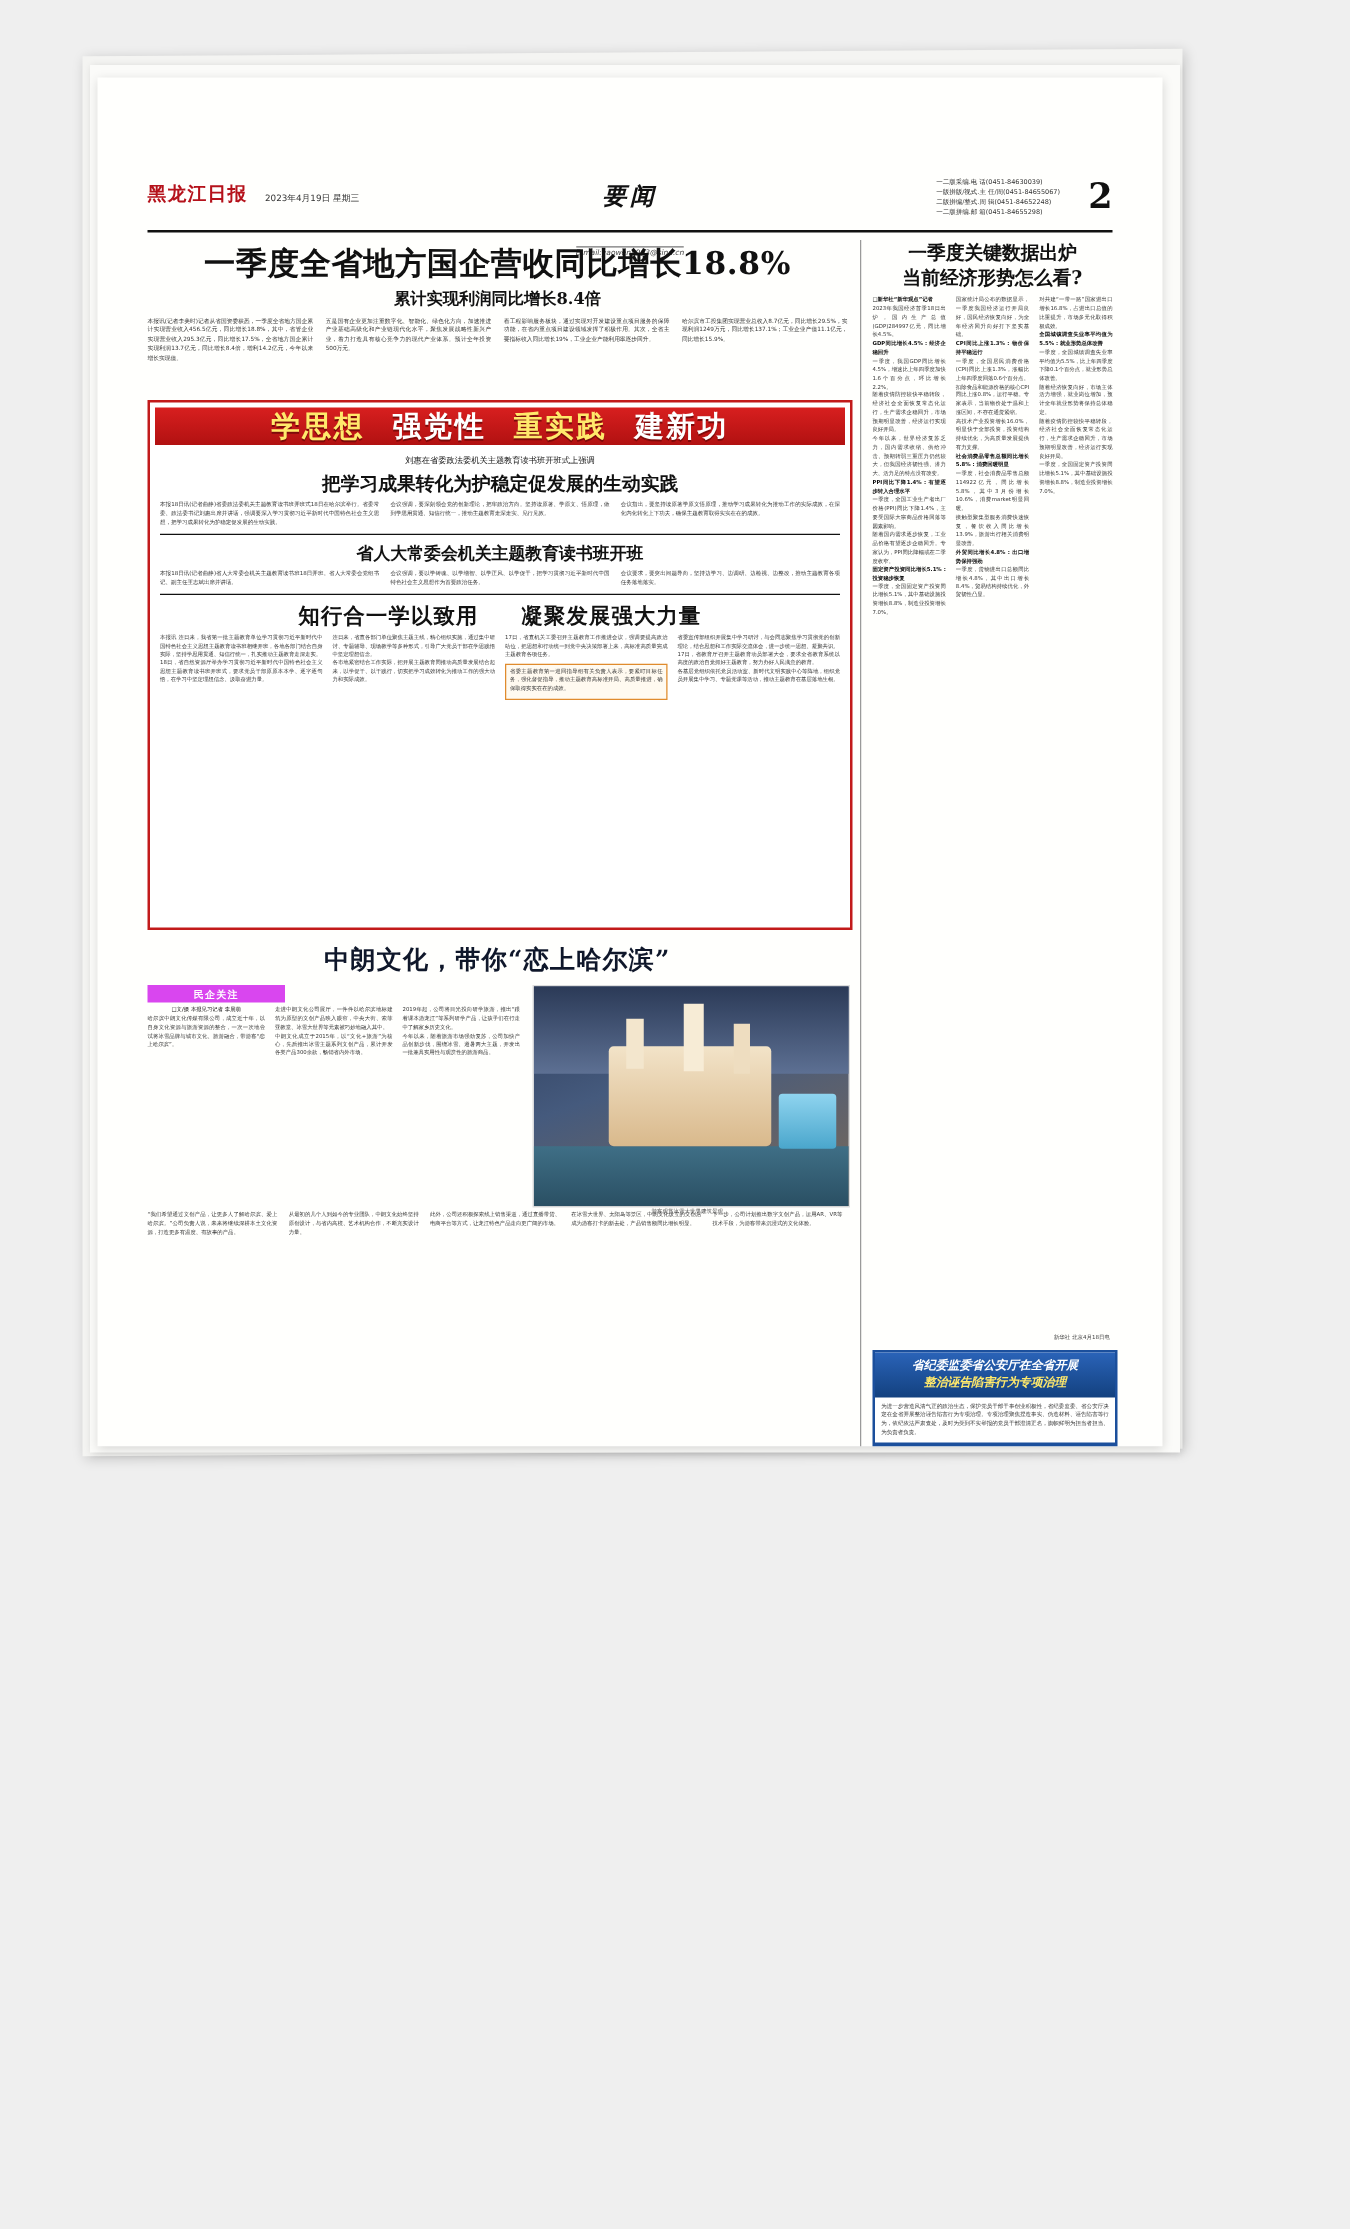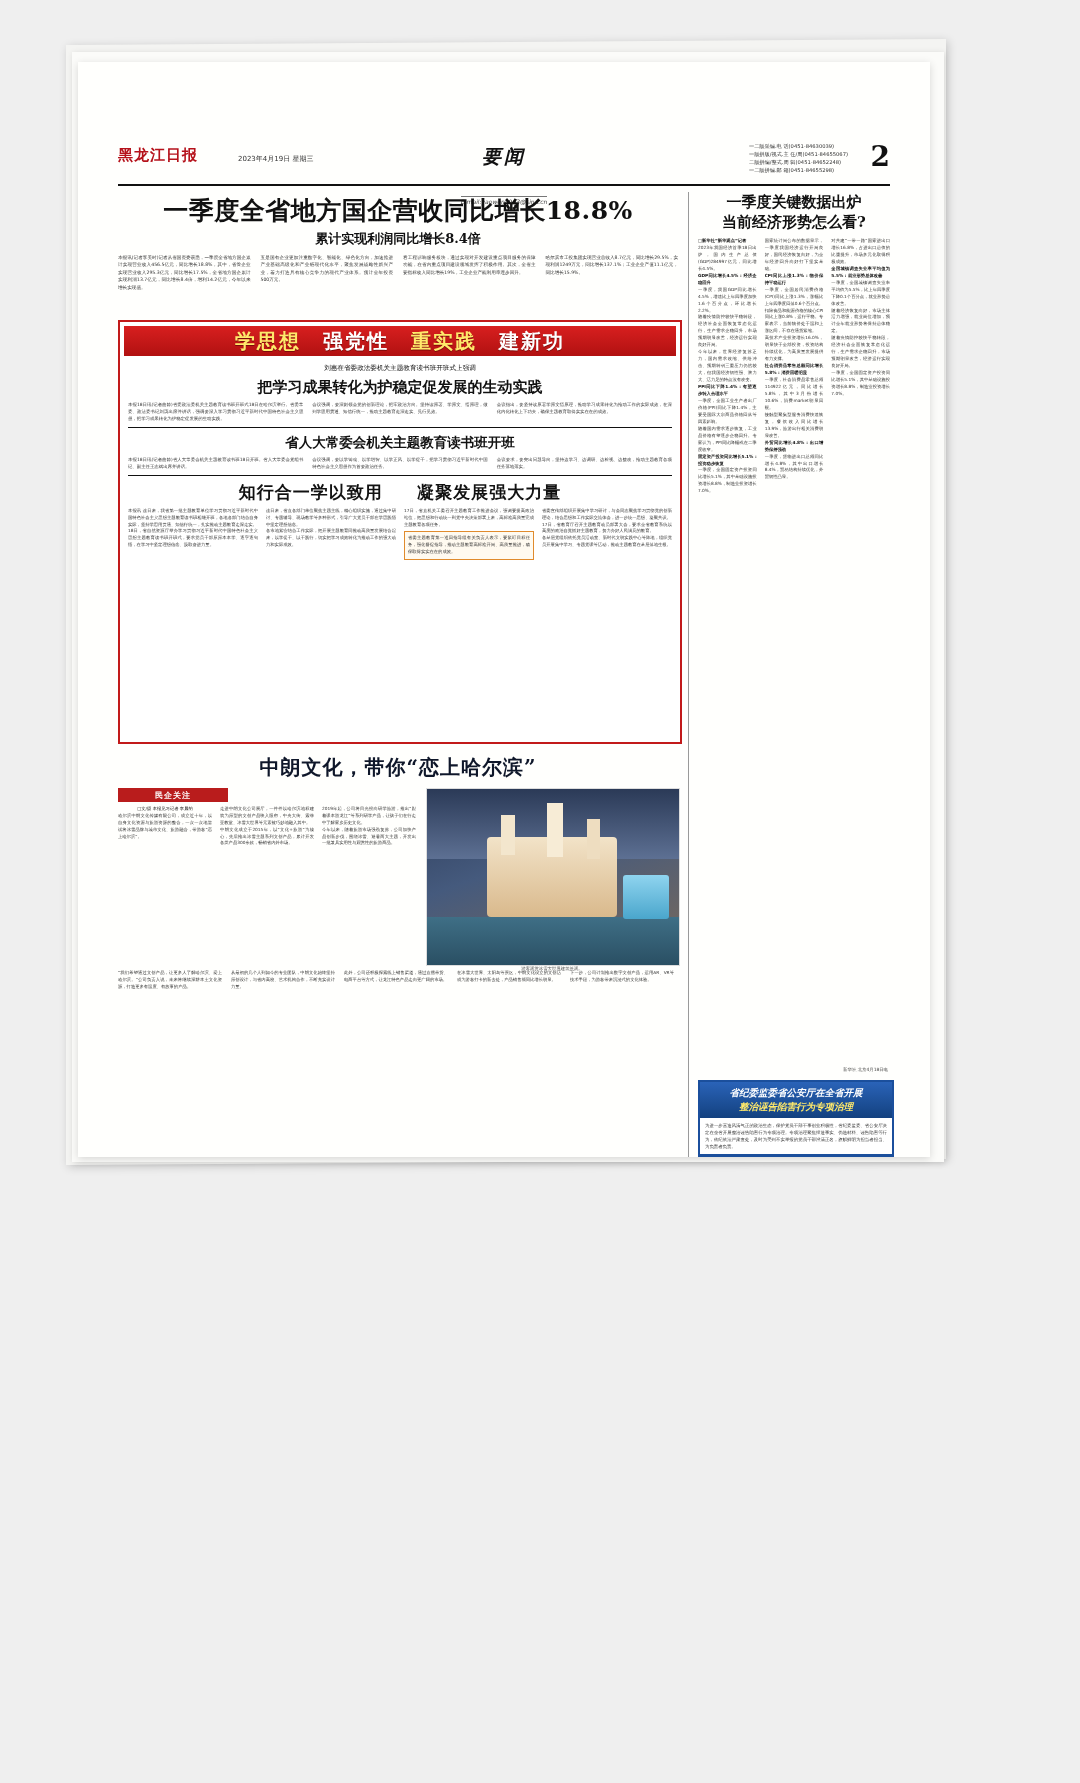--- a/index.html
+++ b/index.html
@@ -29,21 +29,21 @@
     box-shadow:0 2px 8px rgba(0,0,0,.15);
     overflow:hidden;
   }
 
   
   .masthead{position:absolute;left:40px;top:88px;width:772px;height:34px;border-bottom:2px solid #111;}
   .mh-logo{
     position:absolute;left:0;top:-4px;font-family:"DejaVu Serif","Liberation Serif",serif;
     font-size:15px;font-weight:bold;color:#b5121b;letter-spacing:1px;
   }
-  .mh-date{position:absolute;left:120px;top:4px;font-size:7px;color:#333;}
+  .mh-date{position:absolute;left:94px;top:4px;font-size:7px;color:#333;}
   .mh-center{position:absolute;left:0;right:0;top:-6px;text-align:center;font-style:italic;}
   .mh-center .t{font-family:"DejaVu Serif","Liberation Serif",serif;font-size:19px;font-weight:bold;color:#111;letter-spacing:3px;}
   .mh-center .e{font-size:6px;color:#444;border-top:1px solid #777;display:inline-block;padding-top:1px;margin-top:1px;}
   .mh-right{position:absolute;right:42px;top:-8px;text-align:left;font-size:5.2px;color:#333;line-height:1.55;}
   .mh-pageno{position:absolute;right:0;top:-10px;font-family:"DejaVu Serif","Liberation Serif",serif;font-size:28px;font-weight:bold;color:#111;}
 
   
   .vrule{position:absolute;top:130px;width:1px;height:1010px;background:#9a9a9a;}
 
   
@@ -56,21 +56,21 @@
     position:absolute;left:40px;top:168px;width:560px;text-align:center;
     font-family:"DejaVu Serif","Liberation Serif",serif;font-size:13px;font-weight:bold;color:#111;
   }
   .lead-body{position:absolute;left:40px;top:192px;width:560px;display:flex;gap:10px;}
   .lead-body .col{width:133px;font-size:4.6px;line-height:1.62;color:#333;text-align:justify;}
   .redbanner{
     position:absolute;left:4px;top:4px;right:4px;height:30px;
     background:linear-gradient(180deg,#d81f1f 0%,#b11111 100%);
     display:flex;align-items:center;justify-content:center;gap:22px;
     font-family:"DejaVu Serif","Liberation Serif",serif;
-    font-size:20px;font-weight:bold;color:#ffe96b;letter-spacing:2px;
+    font-size:23px;font-weight:bold;color:#ffe96b;letter-spacing:2px;
     text-shadow:0 1px 0 #7d0a0a;
   }
   .redbanner span:nth-child(2),.redbanner span:nth-child(4){color:#fff;}
 
   
   .framed{position:absolute;left:40px;top:258px;width:560px;height:420px;border:2px solid #c21a1a;background:#fff;}
   .fr-inner{position:absolute;left:8px;top:40px;right:8px;bottom:6px;}
   .kicker{font-size:6.6px;color:#111;text-align:center;line-height:1.5;margin-top:2px;}
   .h2{font-family:"DejaVu Serif","Liberation Serif",serif;font-size:15px;font-weight:bold;color:#111;text-align:center;margin-top:4px;}
   .h3{font-family:"DejaVu Serif","Liberation Serif",serif;font-size:13.5px;font-weight:bold;color:#111;text-align:center;margin-top:6px;}
@@ -80,21 +80,21 @@
   .cols3 .col{width:177px;font-size:4.4px;line-height:1.6;color:#333;text-align:justify;}
   .cols4{display:flex;gap:8px;margin-top:4px;}
   .cols4 .col{width:130px;font-size:4.3px;line-height:1.58;color:#333;text-align:justify;}
   .hl-box{border:1px solid #e08b2d;background:#fffaf0;padding:3px;margin-top:3px;font-size:4.3px;line-height:1.6;color:#333;}
 
   
   .culture-head{
     position:absolute;left:40px;top:692px;width:560px;text-align:center;
     font-family:"DejaVu Serif","Liberation Serif",serif;font-size:20px;font-weight:bold;color:#0f172a;letter-spacing:1px;
   }
-  .tag-redbar{position:absolute;left:40px;top:726px;width:110px;height:14px;background:#b91c1c;color:#fff;font-size:8px;font-weight:bold;display:flex;align-items:center;justify-content:center;letter-spacing:1px;}
+  .tag-redbar{position:absolute;left:40px;top:726px;width:110px;height:14px;background:#d946ef;color:#fff;font-size:8px;font-weight:bold;display:flex;align-items:center;justify-content:center;letter-spacing:1px;}
   .culture-cols{position:absolute;left:40px;top:744px;width:300px;display:flex;gap:8px;}
   .culture-cols .col{width:94px;font-size:4.3px;line-height:1.6;color:#333;text-align:justify;}
   .photo{
     position:absolute;left:348px;top:726px;width:252px;height:176px;
     background:linear-gradient(160deg,#2d3c5a 0%,#455a7d 40%,#7b6a58 100%);
     overflow:hidden;border:1px solid #ddd;
   }
   .photo .sky{position:absolute;left:0;top:0;right:0;height:70px;background:linear-gradient(180deg,#2b3a57,#5d7093);}
   .photo .water{position:absolute;left:0;bottom:0;right:0;height:48px;background:linear-gradient(180deg,#3f6f86,#2a4f63);}
   .photo .castle{position:absolute;left:60px;top:48px;width:130px;height:80px;background:linear-gradient(180deg,#f2e3c8,#d9b98c);border-radius:4px;}

